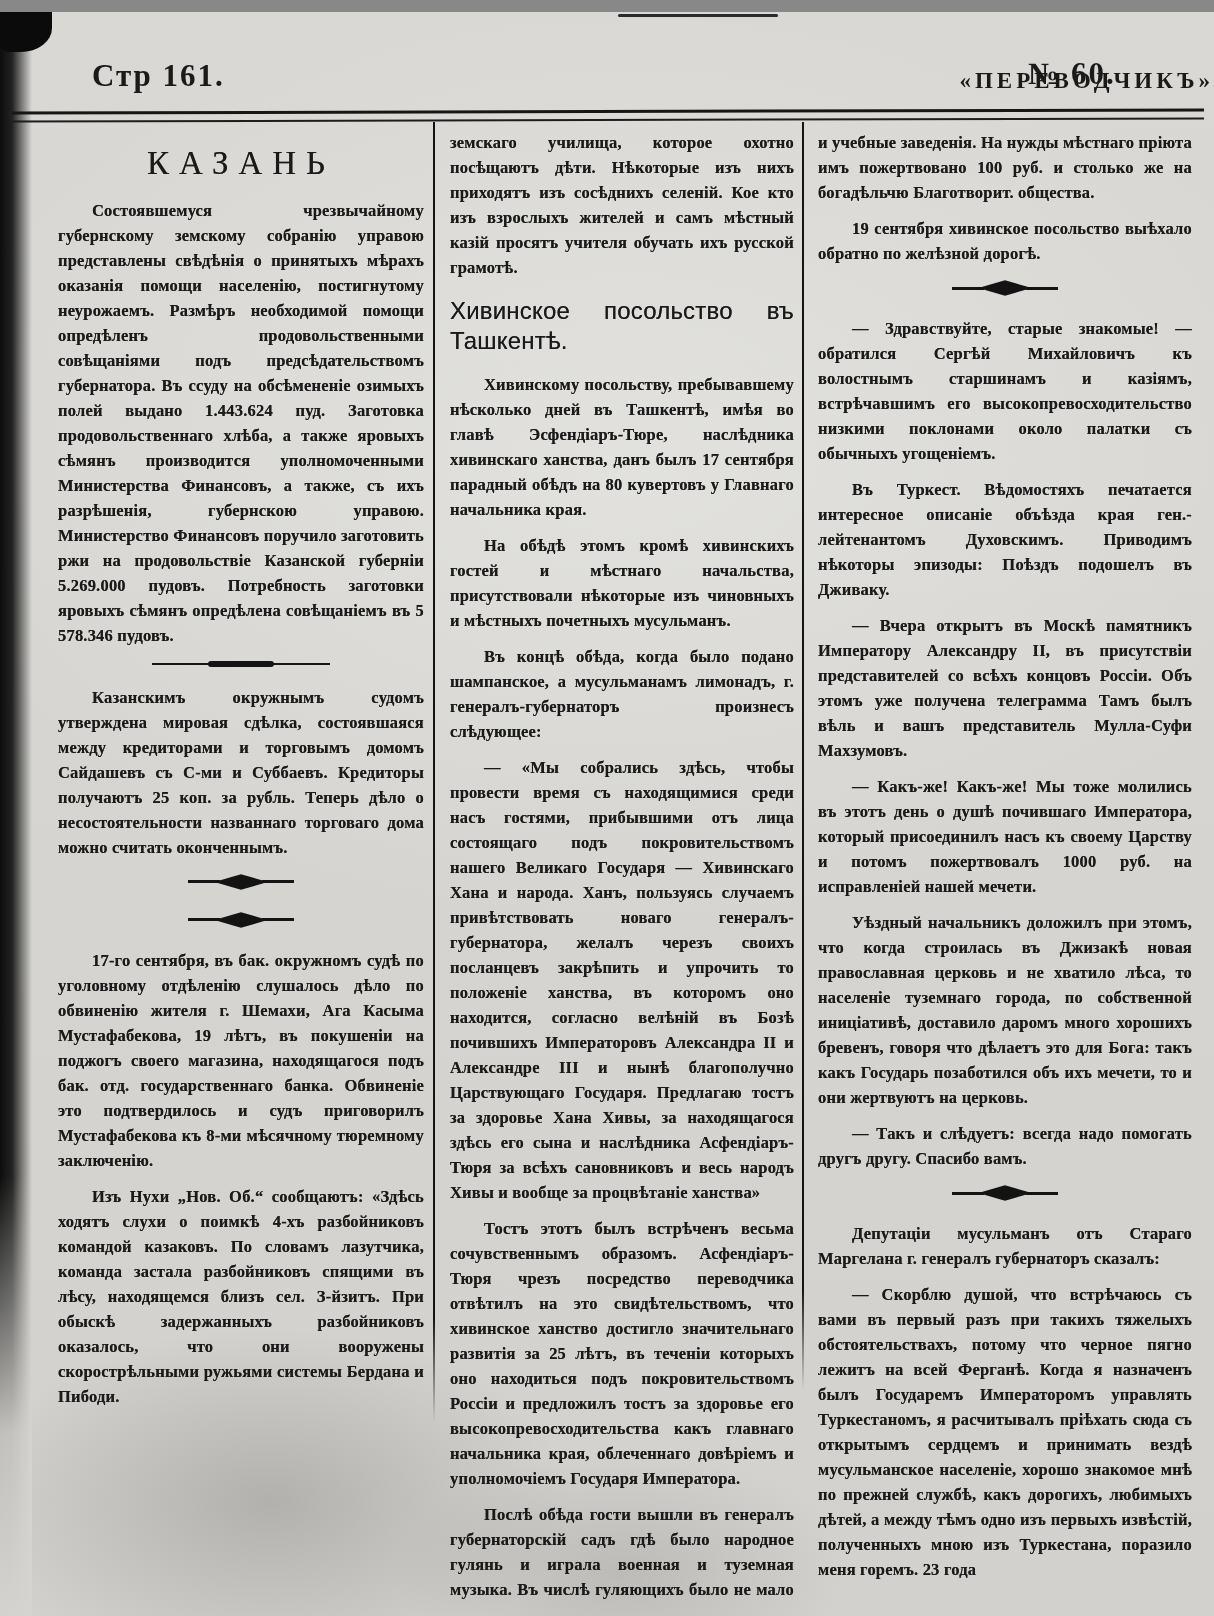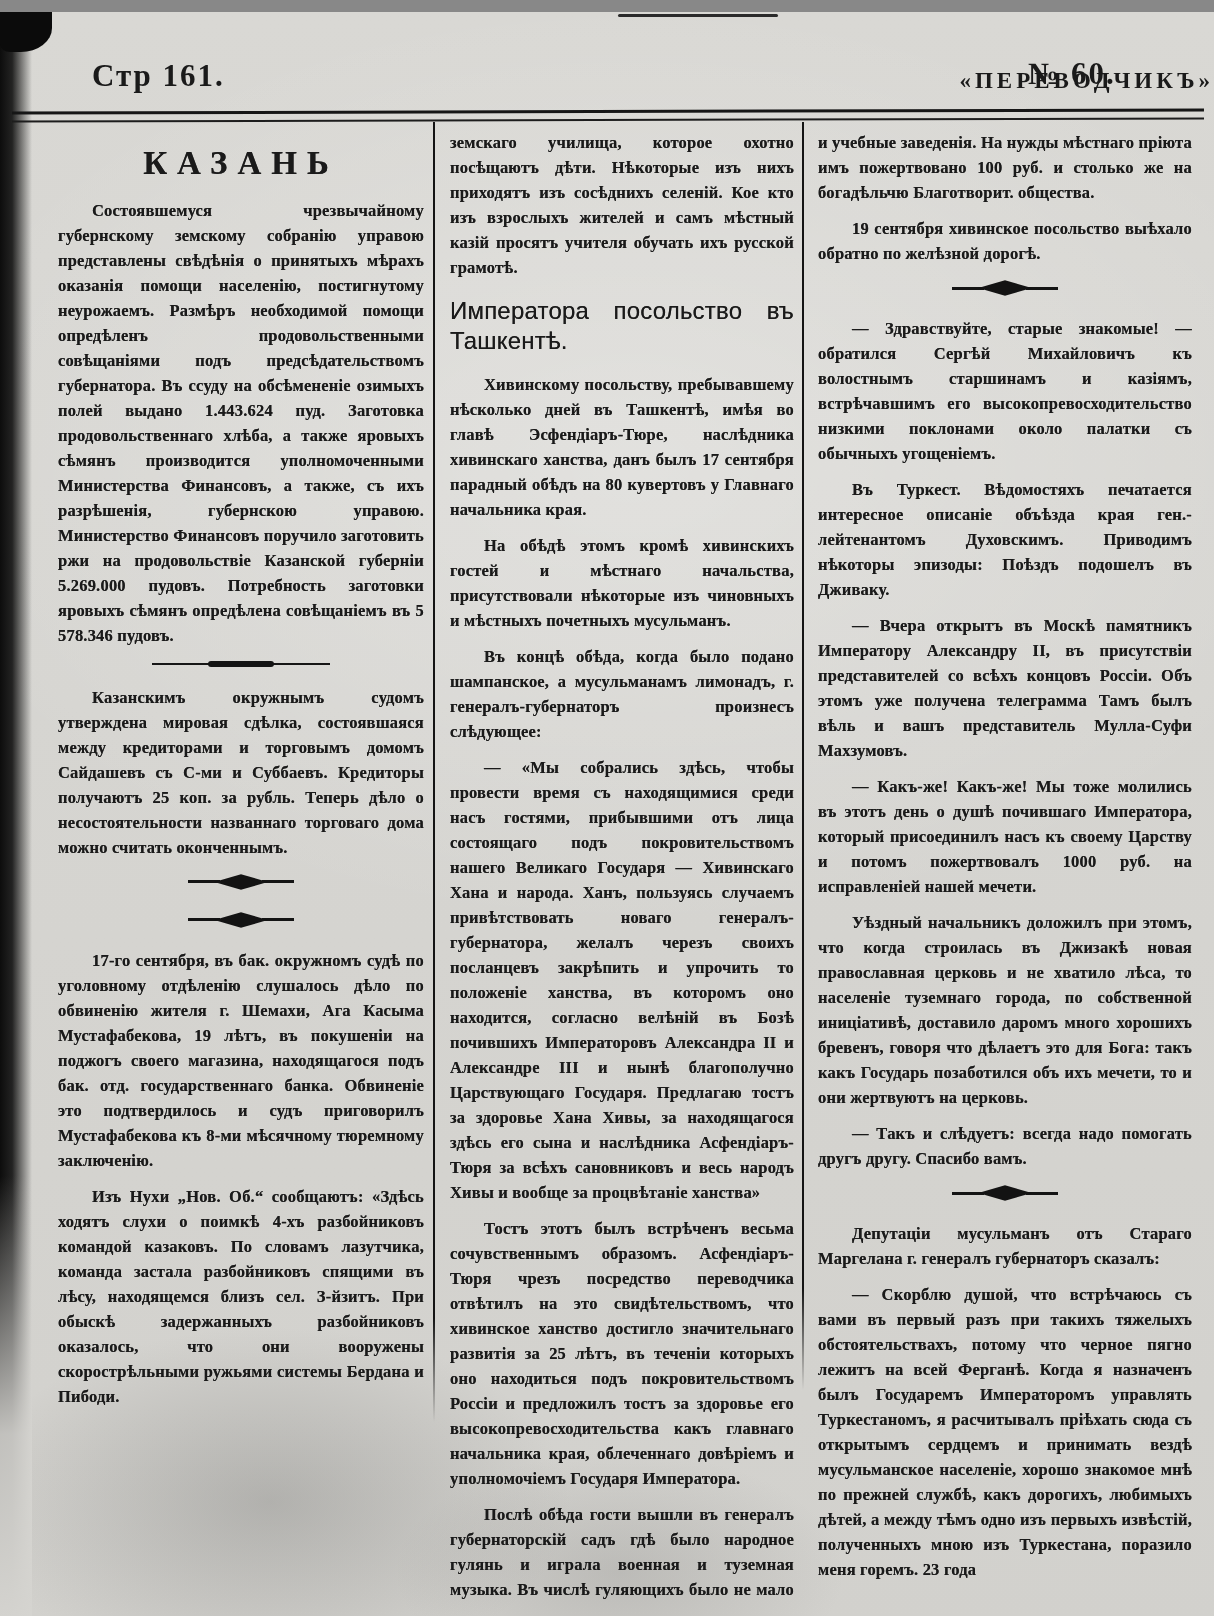--- a/index.html
+++ b/index.html
@@ -36,21 +36,21 @@
        font-size:16.5px;line-height:25px;font-weight:bold;letter-spacing:0.2px;
        text-shadow:0 0 0.4px rgba(20,20,20,0.7);}
   .col-1{left:58px;width:366px;height:1480px;}
   .col-2{left:450px;width:344px;height:1470px;}
   .col-3{left:818px;width:374px;height:1470px;}
   .col-rule{position:absolute;width:2px;background:linear-gradient(#141414,#141414 92%,rgba(20,20,20,0));}
   .col-rule-1{left:433px;top:110px;height:1300px;}
   .col-rule-2{left:802px;top:110px;height:1268px;}
   .para{margin:0 0 11px 0;text-indent:34px;}
   .para.noindent{text-indent:0;}
-  .kazan-heading{margin:14px 0 14px 0;text-align:center;font-size:33px;font-weight:bold;
+  .kazan-heading{margin:14px 0 14px 0;text-align:center;font-size:33px;font-weight:normal;
     letter-spacing:10px;text-indent:0;line-height:1.2;}
   .khiva-heading{margin:16px 0 16px 0;font-size:24px;font-weight:normal;
     font-family:"Liberation Sans","DejaVu Sans",sans-serif;
     text-align:justify;text-align-last:justify;text-indent:0;line-height:1.25;
     text-shadow:0 0 0.4px rgba(20,20,20,0.8);}
   .rule-divider{position:relative;width:178px;height:10px;margin:8px auto 16px auto;}
   .rule-divider::before{content:"";position:absolute;left:0;right:0;top:4px;height:2px;background:#161616;}
   .rule-divider::after{content:"";position:absolute;left:50%;top:2px;width:66px;height:6px;
     transform:translateX(-50%);background:#131313;border-radius:3px;}
   .diamond-divider{display:flex;align-items:center;justify-content:center;gap:14px;margin:12px 0 18px 0;height:20px;}
@@ -89,21 +89,21 @@
       <span class="dd-diamond"></span>
       <span class="dd-dash"></span>
     </div>
     <p class="para">17-го сентября, въ бак. окружномъ судѣ по уголовному отдѣленію слушалось дѣло по обвиненію жителя г. Шемахи, Ага Касыма Мустафабекова, 19 лѣтъ, въ покушеніи на поджогъ своего магазина, находящагося подъ бак. отд. государственнаго банка. Обвиненіе это подтвердилось и судъ приговорилъ Мустафабекова къ 8-ми мѣсячному тюремному заключенію.</p>
     <p class="para">Изъ Нухи „Нов. Об.“ сообщаютъ: «Здѣсь ходятъ слухи о поимкѣ 4-хъ разбойниковъ командой казаковъ. По словамъ лазутчика, команда застала разбойниковъ спящими въ лѣсу, находящемся близъ сел. З-йзитъ. При обыскѣ задержанныхъ разбойниковъ оказалось, что они вооружены скорострѣльными ружьями системы Бердана и Пибоди.</p>
 
   </div>
 
   <div class="col col-2">
     <p class="para noindent">земскаго училища, которое охотно посѣщаютъ дѣти. Нѣкоторые изъ нихъ приходятъ изъ сосѣднихъ селеній. Кое кто изъ взрослыхъ жителей и самъ мѣстный казій просятъ учителя обучать ихъ русской грамотѣ.</p>
-    <h2 class="khiva-heading">Императора посольство въ Ташкентѣ.</h2>
+    <h2 class="khiva-heading">Хивинское посольство въ Ташкентѣ.</h2>
     <p class="para">Хивинскому посольству, пребывавшему нѣсколько дней въ Ташкентѣ, имѣя во главѣ Эсфендіаръ-Тюре, наслѣдника хивинскаго ханства, данъ былъ 17 сентября парадный обѣдъ на 80 кувертовъ у Главнаго начальника края.</p>
     <p class="para">На обѣдѣ этомъ кромѣ хивинскихъ гостей и мѣстнаго начальства, присутствовали нѣкоторые изъ чиновныхъ и мѣстныхъ почетныхъ мусульманъ.</p>
     <p class="para">Въ концѣ обѣда, когда было подано шампанское, а мусульманамъ лимонадъ, г. генералъ-губернаторъ произнесъ слѣдующее:</p>
     <p class="para">— «Мы собрались здѣсь, чтобы провести время съ находящимися среди насъ гостями, прибывшими отъ лица состоящаго подъ покровительствомъ нашего Великаго Государя — Хивинскаго Хана и народа. Ханъ, пользуясь случаемъ привѣтствовать новаго генералъ-губернатора, желалъ черезъ своихъ посланцевъ закрѣпить и упрочить то положеніе ханства, въ которомъ оно находится, согласно велѣній въ Бозѣ почившихъ Императоровъ Александра II и Александре III и нынѣ благополучно Царствующаго Государя. Предлагаю тостъ за здоровье Хана Хивы, за находящагося здѣсь его сына и наслѣдника Асфендіаръ-Тюря за всѣхъ сановниковъ и весь народъ Хивы и вообще за процвѣтаніе ханства»</p>
     <p class="para">Тостъ этотъ былъ встрѣченъ весьма сочувственнымъ образомъ. Асфендіаръ-Тюря чрезъ посредство переводчика отвѣтилъ на это свидѣтельствомъ, что хивинское ханство достигло значительнаго развитія за 25 лѣтъ, въ теченіи которыхъ оно находиться подъ покровительствомъ Россіи и предложилъ тостъ за здоровье его высокопревосходительства какъ главнаго начальника края, облеченнаго довѣріемъ и уполномочіемъ Государя Императора.</p>
     <p class="para">Послѣ обѣда гости вышли въ генералъ губернаторскій садъ гдѣ было народное гулянь и играла военная и туземная музыка. Въ числѣ гуляющихъ было не мало мусульманъ.</p>
 
   </div>
 
   <div class="col col-3">

